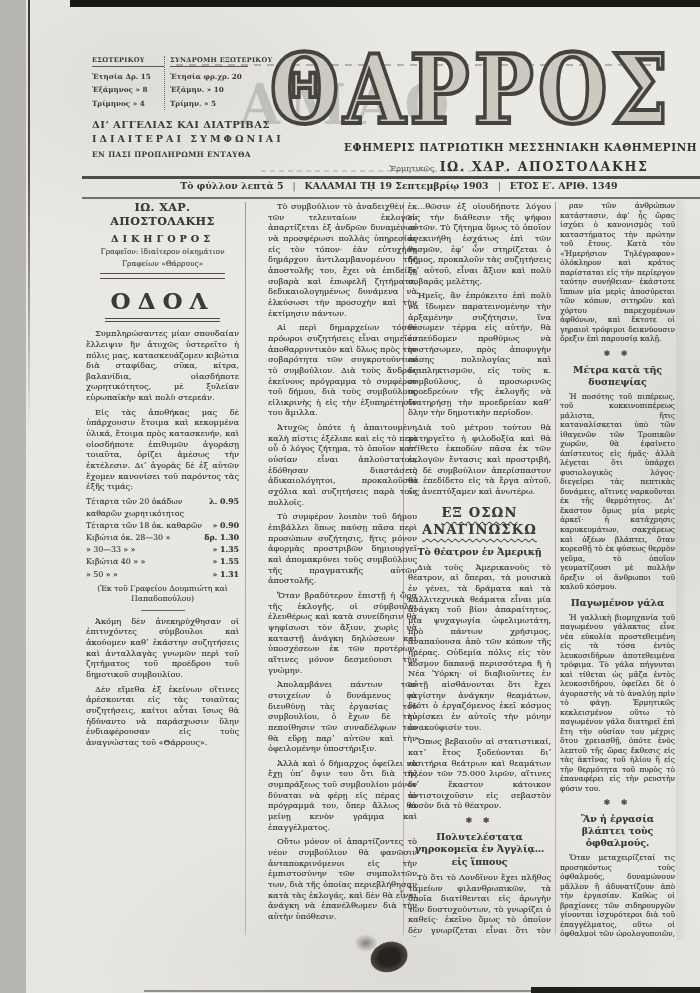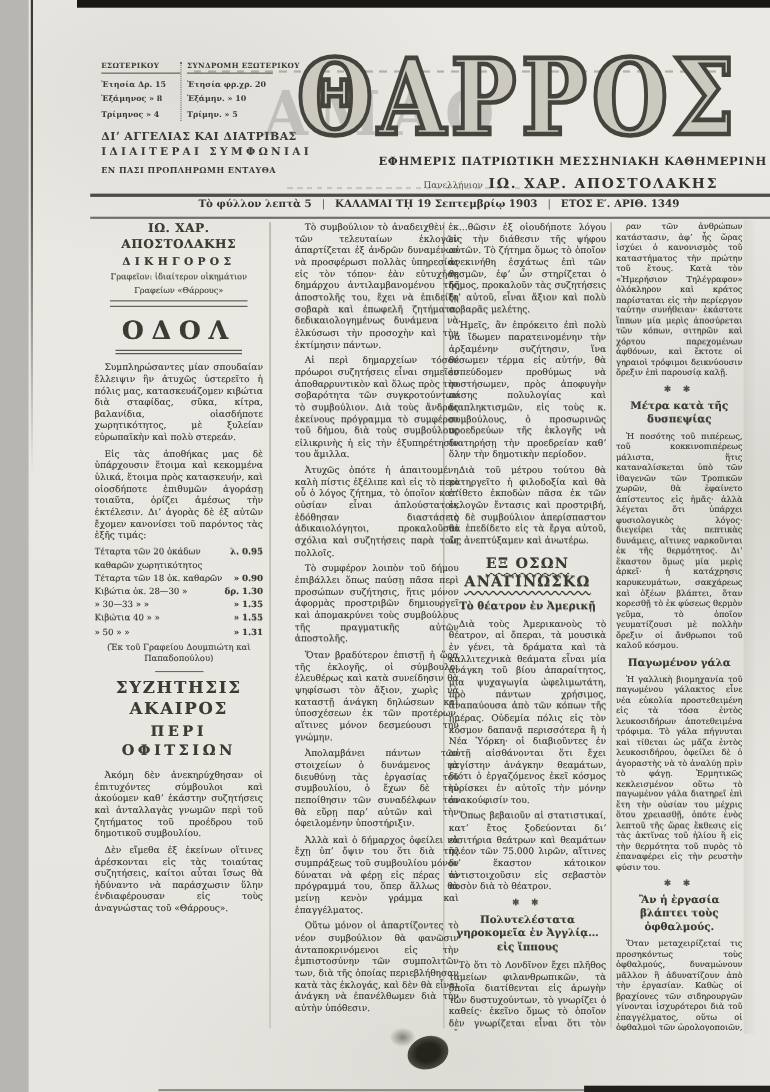--- a/index.html
+++ b/index.html
@@ -129,21 +129,21 @@
       </div>
       <div class="notice1">ΔΙʼ ΑΓΓΕΛΙΑΣ ΚΑΙ ΔΙΑΤΡΙΒΑΣ</div>
       <div class="notice2">ΙΔΙΑΙΤΕΡΑΙ ΣΥΜΦΩΝΙΑΙ</div>
       <div class="notice3">ΕΝ ΠΑΣΙ ΠΡΟΠΛΗΡΩΜΗ ΕΝΤΑΥΘΑ</div>
     </div>
 
     <div class="ghost-title">ΑΜΑΘ</div>
     <h1 class="title">ΘΑΡΡΟΣ</h1>
     <div class="subtitle">ΕΦΗΜΕΡΙΣ ΠΑΤΡΙΩΤΙΚΗ ΜΕΣΣΗΝΙΑΚΗ ΚΑΘΗΜΕΡΙΝΗ</div>
     <div class="director">
-      <span class="dir-label">Πανελλήνιον</span>
+      <span class="dir-label">Ἑρμητικῶς</span>
       <span class="dir-name">ΙΩ. ΧΑΡ. ΑΠΟΣΤΟΛΑΚΗΣ</span>
     </div>
   </header>
 
   <div class="rule-heavy"></div>
   <div class="dateline">
     <span>Τὸ φύλλον λεπτὰ 5</span>
     <span class="dl-sep">|</span>
     <span>ΚΑΛΑΜΑΙ Τῌ 19 Σεπτεμβρίῳ 1903</span>
     <span class="dl-sep">|</span>
@@ -187,24 +187,20 @@
           <span class="pr-label">Κιβώτια 40 » »</span>
           <span class="pr-value">» 1.55</span>
         </div>
       <div class="price-row">
           <span class="pr-label">» 50 » »</span>
           <span class="pr-value">» 1.31</span>
         </div>
     </div>
     <div class="source">(Ἐκ τοῦ Γραφείου Δουμπιώτη καὶ Παπαδοπούλου)</div>
     <div class="rule-short"></div>
-    <h2 class="article-title">
-      <span class="at-line1">ΣΥΖΗΤΗΣΙΣ ΑΚΑΙΡΟΣ</span>
-      <span class="at-line2">ΠΕΡΙ ΟΦΙΤΣΙΩΝ</span>
-    </h2>
     <p class="para">Ἀκόμη δὲν ἀνεκηρύχθησαν οἱ ἐπιτυχόντες σύμβουλοι καὶ ἀκούομεν καθʼ ἑκάστην συζητήσεις καὶ ἀνταλλαγὰς γνωμῶν περὶ τοῦ ζητήματος τοῦ προέδρου τοῦ δημοτικοῦ συμβουλίου.</p>
     <p class="para">Δὲν εἴμεθα ἐξ ἐκείνων οἵτινες ἀρέσκονται εἰς τὰς τοιαύτας συζητήσεις, καίτοι αὗται ἴσως θὰ ἠδύναντο νὰ παράσχωσιν ὕλην ἐνδιαφέρουσαν εἰς τοὺς ἀναγνώστας τοῦ «Θάρρους».</p>
 
   </section>
 
   <section class="col col2">
     <p class="para">Τὸ συμβούλιον τὸ ἀναδειχθὲν ἐκ τῶν τελευταίων ἐκλογῶν ἀπαρτίζεται ἐξ ἀνδρῶν δυναμένων νὰ προσφέρωσι πολλὰς ὑπηρεσίας εἰς τὸν τόπον· ἐὰν εὐτυχήσῃ δημάρχου ἀντιλαμβανομένου τῆς ἀποστολῆς του, ἔχει νὰ ἐπιδείξῃ σοβαρὰ καὶ ἐπωφελῆ ζητήματα, δεδικαιολογημένως δυνάμενα νὰ ἑλκύσωσι τὴν προσοχὴν καὶ τὴν ἐκτίμησιν πάντων.</p>
     <p class="para">Αἱ περὶ δημαρχείων τόσον πρόωροι συζητήσεις εἶναι σημεῖον ἀποθαρρυντικὸν καὶ ὅλως πρὸς τὴν σοβαρότητα τῶν συγκροτούντων τὸ συμβούλιον. Διὰ τοὺς ἄνδρας ἐκείνους πρόγραμμα τὸ συμφέρον τοῦ δήμου, διὰ τοὺς συμβούλους εἰλικρινὴς ἡ εἰς τὴν ἐξυπηρέτησίν του ἅμιλλα.</p>
     <p class="para">Ἀτυχῶς ὁπότε ἡ ἀπαιτουμένη καλὴ πίστις ἐξέλιπε καὶ εἰς τὸ περὶ οὗ ὁ λόγος ζήτημα, τὸ ὁποῖον κατʼ οὐσίαν εἶναι ἁπλούστατον, ἐδόθησαν διαστάσεις ἀδικαιολόγητοι, προκαλοῦσαι σχόλια καὶ συζητήσεις παρὰ τοῖς πολλοῖς.</p>
     <p class="para">Τὸ συμφέρον λοιπὸν τοῦ δήμου ἐπιβάλλει ὅπως παύσῃ πᾶσα περὶ προσώπων συζήτησις, ἥτις μόνον ἀφορμὰς προστριβῶν δημιουργεῖ καὶ ἀπομακρύνει τοὺς συμβούλους τῆς πραγματικῆς αὐτῶν ἀποστολῆς.</p>

